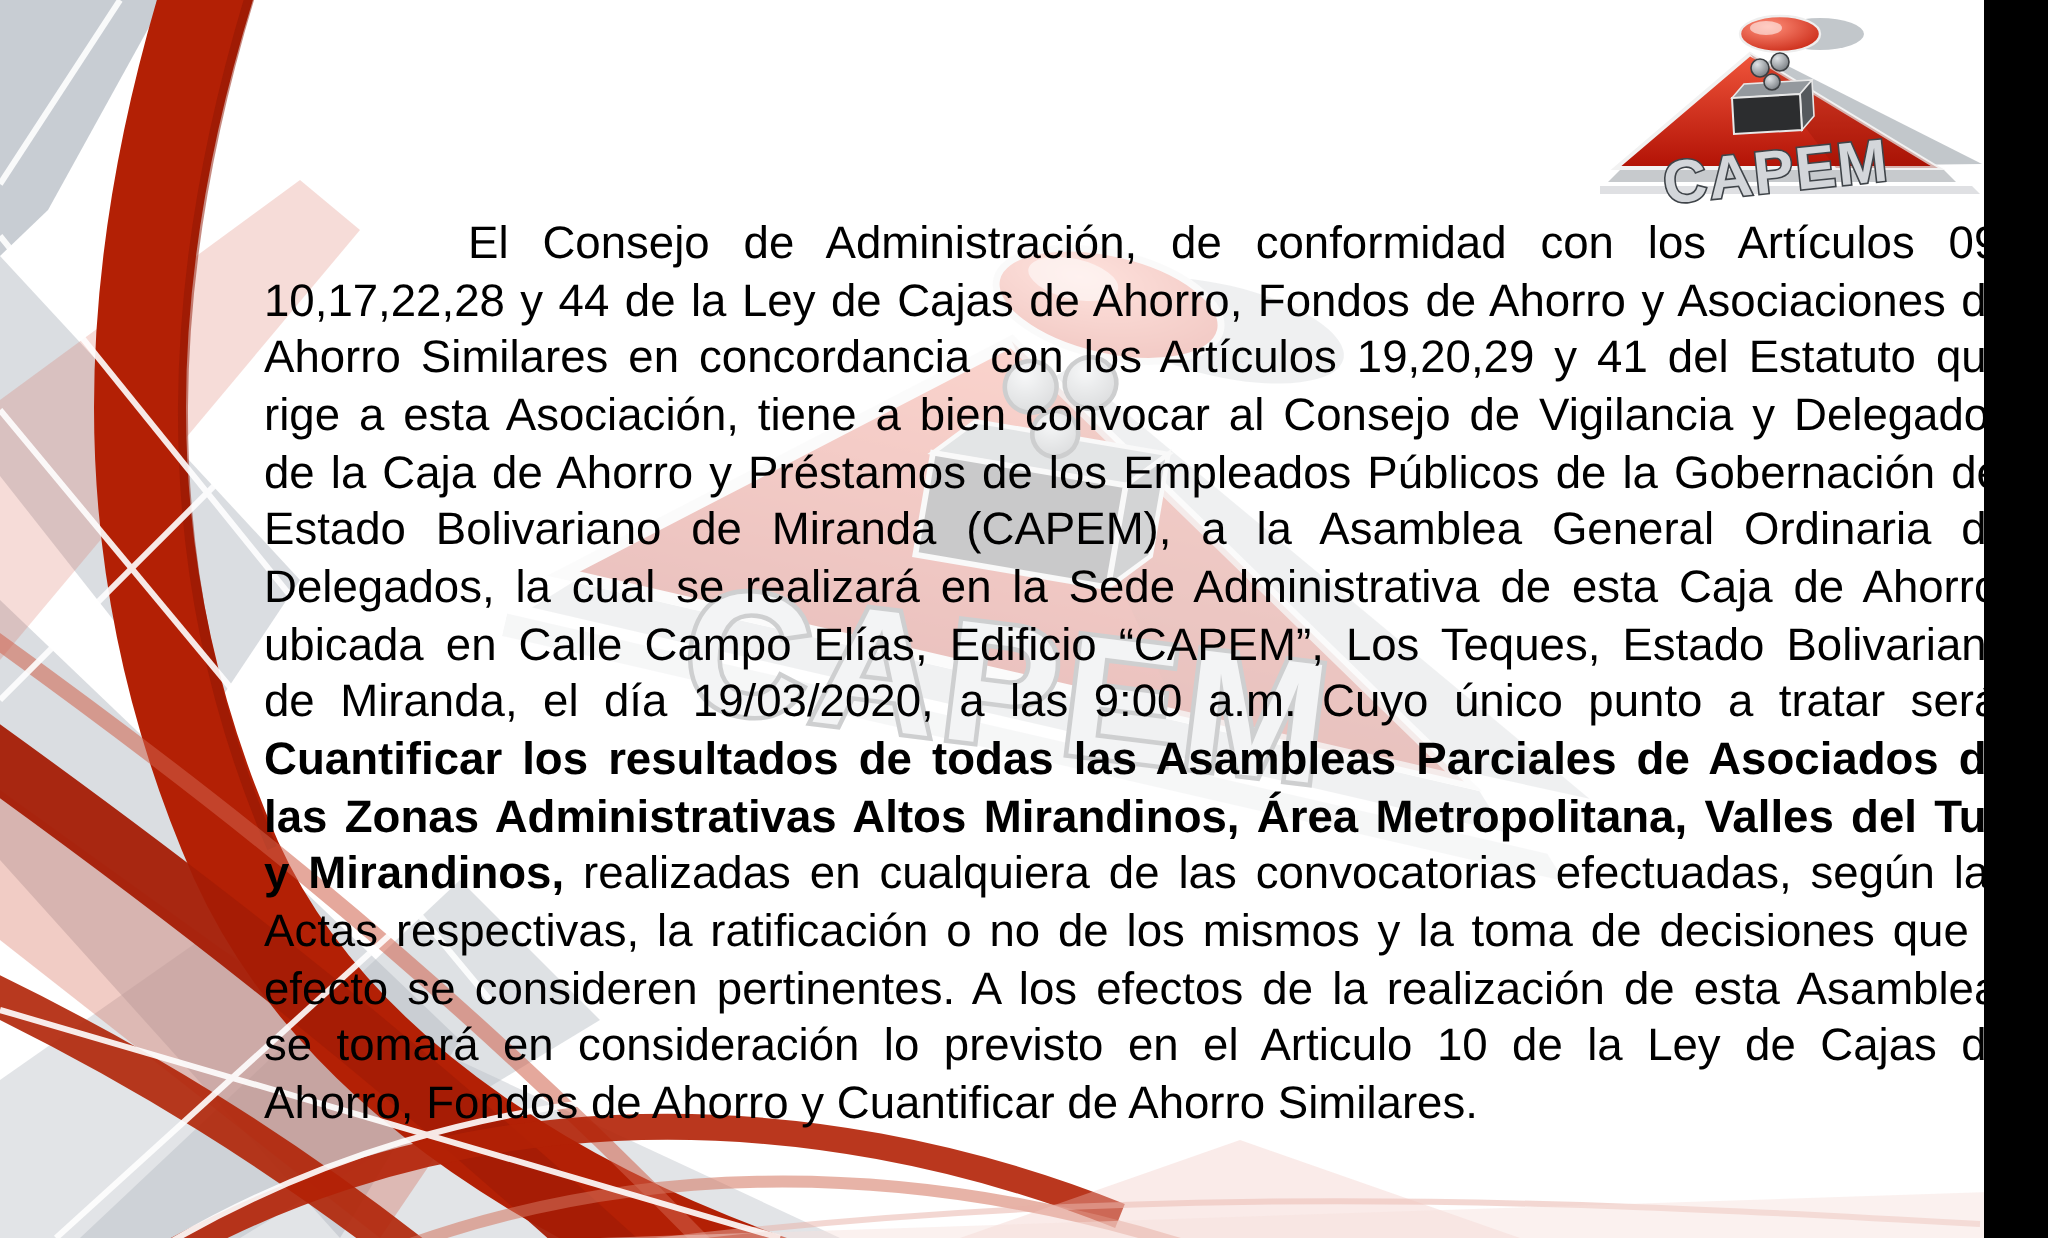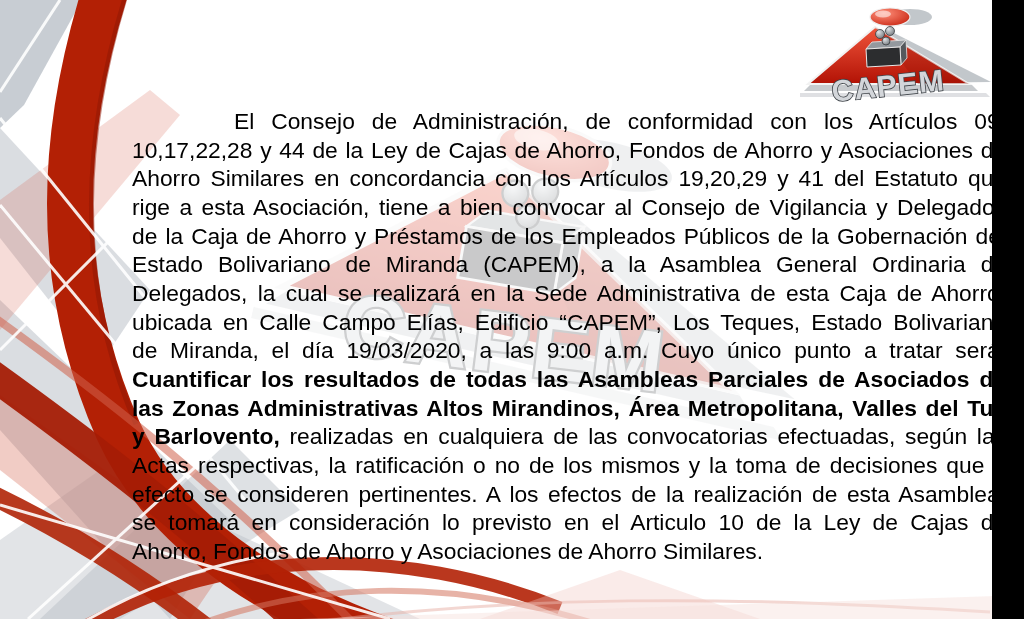--- a/index.html
+++ b/index.html
@@ -114,22 +114,22 @@
       <div class="tline"><span class="r">10,17,22,28 y 44 de la Ley de Cajas de Ahorro, Fondos de Ahorro y Asociaciones de</span></div>
       <div class="tline"><span class="r">Ahorro Similares en concordancia con los Artículos 19,20,29 y 41 del Estatuto que</span></div>
       <div class="tline"><span class="r">rige a esta Asociación, tiene a bien convocar al Consejo de Vigilancia y Delegados</span></div>
       <div class="tline"><span class="r">de la Caja de Ahorro y Préstamos de los Empleados Públicos de la Gobernación del</span></div>
       <div class="tline"><span class="r">Estado Bolivariano de Miranda (CAPEM), a la Asamblea General Ordinaria de</span></div>
       <div class="tline"><span class="r">Delegados, la cual se realizará en la Sede Administrativa de esta Caja de Ahorro,</span></div>
       <div class="tline"><span class="r">ubicada en Calle Campo Elías, Edificio “CAPEM”, Los Teques, Estado Bolivariano</span></div>
       <div class="tline"><span class="r">de Miranda, el día 19/03/2020, a las 9:00 a.m. Cuyo único punto a tratar será:</span></div>
       <div class="tline"><span class="b">Cuantificar los resultados de todas las Asambleas Parciales de Asociados de</span></div>
       <div class="tline"><span class="b">las Zonas Administrativas Altos Mirandinos, Área Metropolitana, Valles del Tuy</span></div>
-      <div class="tline"><span class="b">y Barlovento, </span><span class="r">realizadas en cualquiera de las convocatorias efectuadas, según las</span></div>
+      <div class="tline"><span class="b">y Mirandinos, </span><span class="r">realizadas en cualquiera de las convocatorias efectuadas, según las</span></div>
       <div class="tline"><span class="r">Actas respectivas, la ratificación o no de los mismos y la toma de decisiones que a</span></div>
       <div class="tline"><span class="r">efecto se consideren pertinentes. A los efectos de la realización de esta Asamblea,</span></div>
       <div class="tline"><span class="r">se tomará en consideración lo previsto en el Articulo 10 de la Ley de Cajas de</span></div>
-      <div class="tline lastline"><span class="r">Ahorro, Fondos de Ahorro y Asociaciones de Ahorro Similares.</span></div>
+      <div class="tline lastline"><span class="r">Ahorro, Fondos de Ahorro y Cuantificar de Ahorro Similares.</span></div>
     </div>
 
   <div class="blackbar"></div>
 
 </div>
 
 </body></html>

